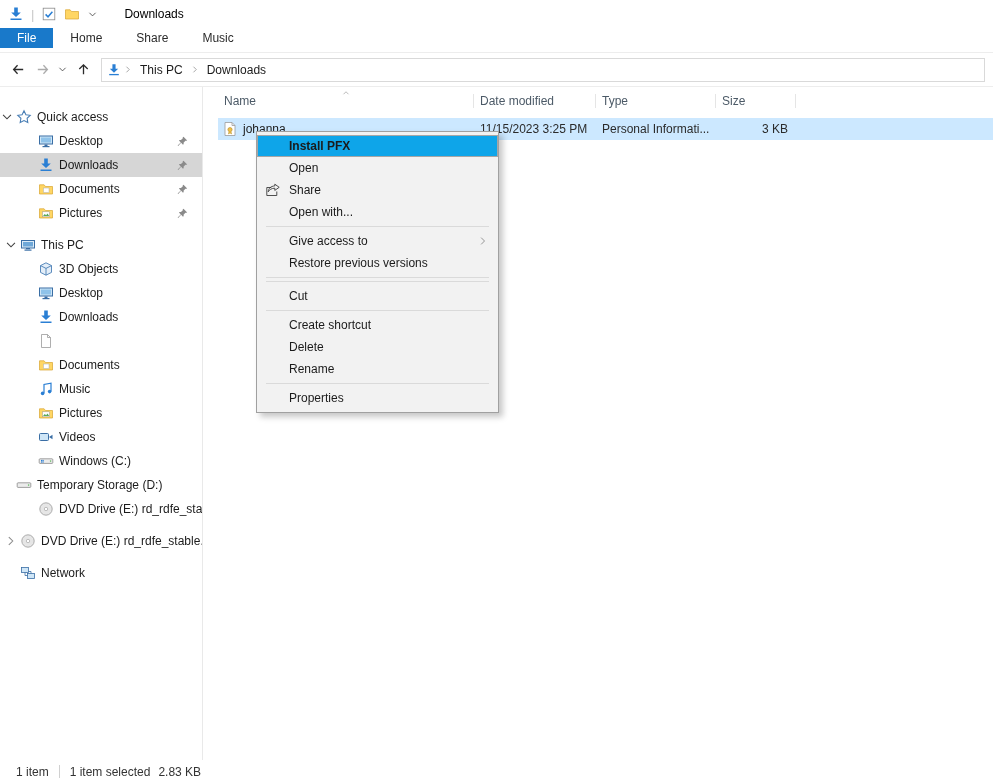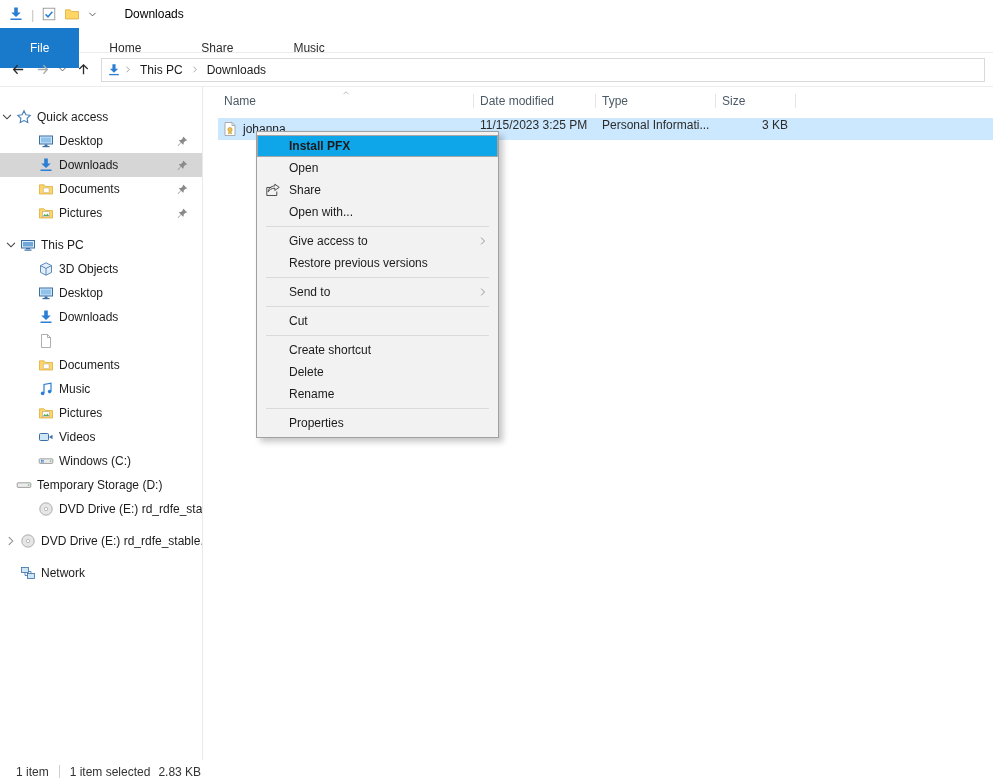--- a/index.html
+++ b/index.html
@@ -14,21 +14,21 @@
 
   
   .titlebar { height: 28px; display: flex; align-items: center; padding-left: 8px; }
   .qsep { color: #c8c8c8; margin: 0 7px; font-size: 13px; }
   .qat-btn { margin-right: 7px; }
   .qat-chev { width: 11px !important; height: 11px !important; flex: 0 0 11px !important; }
   .title-text { margin-left: 26px; color: #000; }
 
   
   .ribbon { height: 25px; display: flex; border-bottom: 1px solid #ededed; background: #fff; }
-  .rtab { height: 40px; display: flex; align-items: center; padding: 0 30px; color: #2b2b2b; cursor: default; }
+  .rtab { height: 20px; display: flex; align-items: center; padding: 0 17px; color: #2b2b2b; cursor: default; }
   .rtab.active { background: #1979ca; color: #fff; }
 
   
   .navbar { height: 34px; display: flex; align-items: center; padding: 0 8px 0 6px; border-bottom: 1px solid #ededed; }
   .nav-btn { width: 24px; height: 24px; display: flex; align-items: center; justify-content: center; }
   .nav-btn .icon { width: 15px; height: 15px; flex: 0 0 15px; }
   .nav-btn.small { width: 17px; }
   .nav-btn.small .icon { width: 11px; height: 11px; flex: 0 0 11px; }
   .addressbar { flex: 1; height: 24px; border: 1px solid #d9d9d9; margin-left: 6px; display: flex; align-items: center; padding: 0 5px; background: #fff; }
   .bc { display: flex; align-items: center; }
@@ -46,21 +46,21 @@
   .tree-item .icon { margin-right: 5px; }
   .tlabel { overflow: hidden; white-space: nowrap; }
   .pin { position: absolute; right: 8px; width: 13px !important; height: 13px !important; flex: 0 0 13px !important; }
 
   .content { flex: 1; position: relative; }
   .headers { height: 27px; display: flex; align-items: center; padding-left: 15px; position: relative; color: #4c5a67; }
   .hcell { border-right: 1px solid #e5e5e5; display: flex; align-items: center; padding-left: 6px; }
   .c0 { width: 256px; } .c1 { width: 122px; } .c2 { width: 120px; } .c3 { width: 80px; }
   .sort-ind { position: absolute; left: 137px; top: 1px; width: 12px !important; height: 10px !important; flex: 0 0 12px !important; }
   .rows { margin-left: 15px; margin-top: 4px; }
-  .frow { height: 22px; display: flex; }
+  .frow { height: 22px; display: flex; align-items: center; }
   .frow.sel { background: #cce8ff; }
   .fcell { padding-left: 6px; overflow: hidden; white-space: nowrap; color: #2b2b2b; }
   .fcell.c0 { display: flex; align-items: center; gap: 5px; padding-left: 4px; color: #1b1b1b; }
   .fcell.c3 { text-align: right; padding-right: 8px; padding-left: 0; display: block; }
 
   
   .context-menu { position: absolute; left: 256px; top: 131px; width: 243px; background: #f2f2f2;
     border: 1px solid #a0a0a0; box-shadow: 4px 4px 6px rgba(0,0,0,0.22); padding: 3px 0; z-index: 10; }
   .mitem { height: 22px; line-height: 22px; padding-left: 32px; position: relative; white-space: nowrap; cursor: default; }
   .mitem.bold { font-weight: bold; }
@@ -458,25 +458,20 @@
         </span><span>Share</span></div>
       <div class="mitem"><span>Open with...</span></div>
       <div class="msep"></div>
       <div class="mitem"><span>Give access to</span><span class="icon marrow">
           <svg viewBox="0 0 16 16">
             <path d="M5.5 3.5L10 8l-4.5 4.5" fill="none" stroke="#8a8a8a" stroke-width="1.2"></path>
           </svg>
         </span></div>
       <div class="mitem"><span>Restore previous versions</span></div>
       <div class="msep"></div>
-      <div class="mitem"><span>Send to</span><span class="icon marrow">
-          <svg viewBox="0 0 16 16">
-            <path d="M5.5 3.5L10 8l-4.5 4.5" fill="none" stroke="#8a8a8a" stroke-width="1.2"></path>
-          </svg>
-        </span></div>
       <div class="msep"></div>
       <div class="mitem"><span>Cut</span></div>
       <div class="msep"></div>
       <div class="mitem"><span>Create shortcut</span></div>
       <div class="mitem"><span>Delete</span></div>
       <div class="mitem"><span>Rename</span></div>
       <div class="msep"></div>
       <div class="mitem"><span>Properties</span></div>
     </div>
 

